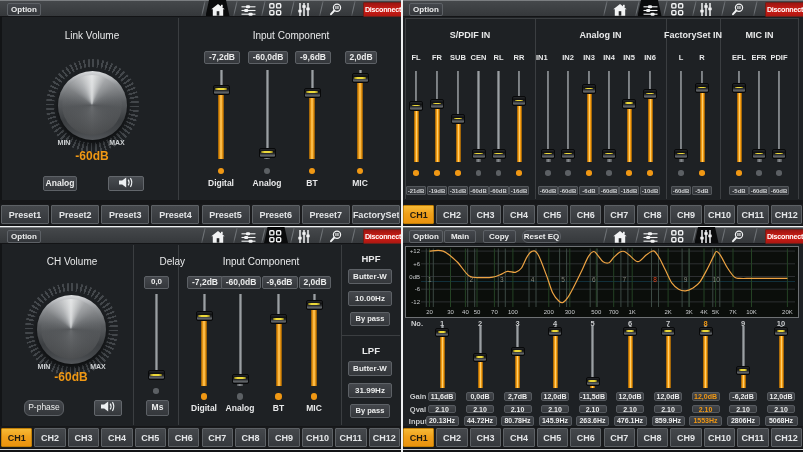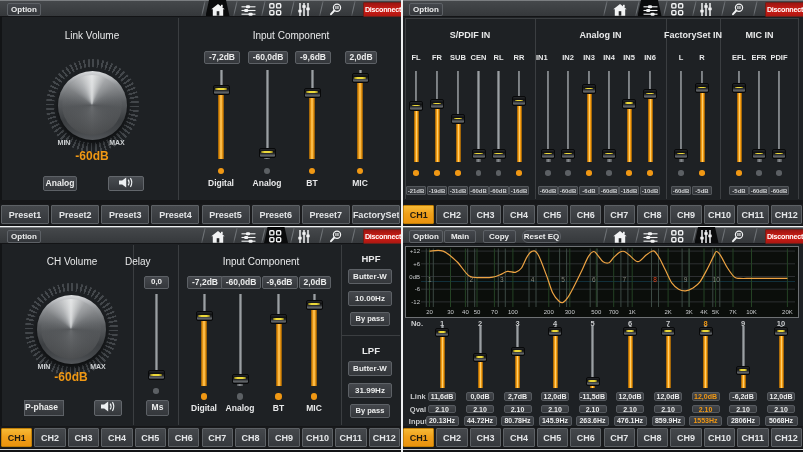--- a/index.html
+++ b/index.html
@@ -401,26 +401,26 @@
       <div style="position:absolute;left:178px;top:18px;width:1px;height:180px;background:#3b3e41"></div>
       <div style="position:absolute;left:341px;top:18px;width:1px;height:180px;background:#3b3e41"></div>
       <div style="position:absolute;left:22.0px;top:30px;width:100px;text-align:center;color:#e8e9ea;font-size:10px;font-weight:normal;line-height:1">CH Volume</div>
       <div style="position:absolute;left:24.5px;top:55.5px;width:93px;height:93px;border-radius:50%;background:repeating-conic-gradient(#43474b 0deg 2.4deg,rgba(0,0,0,0) 2.4deg 6deg)"></div>
       <div style="position:absolute;left:33px;top:64px;width:76px;height:76px;border-radius:50%;background:#1e2124"></div>
       <div style="position:absolute;left:36.5px;top:67.5px;width:69px;height:69px;border-radius:50%;background:linear-gradient(180deg,#dcdee0 0%,#8f9295 20%,#595c5f 45%,#3c3f42 72%,#44474a 88%,#53565a 100%);box-shadow:0 4px 7px rgba(0,0,0,0.6)"></div>
       <div style="position:absolute;left:41px;top:72px;width:60px;height:60px;border-radius:50%;background:linear-gradient(180deg,rgba(255,255,255,0.30) 0%,rgba(255,255,255,0.02) 40%,rgba(0,0,0,0.30) 100%),conic-gradient(from 0deg,#d8dadb 0deg,#898c8f 28deg,#6e7174 55deg,#575a5d 95deg,#626568 135deg,#6e7174 180deg,#626568 225deg,#575a5d 265deg,#6e7174 305deg,#9fa2a5 335deg,#d8dadb 360deg)"></div>
       <div style="position:absolute;left:29.0px;top:135.5px;width:30px;text-align:center;color:#cdd0d2;font-size:7px;font-weight:bold;line-height:1">MIN</div>
       <div style="position:absolute;left:83.0px;top:135.5px;width:30px;text-align:center;color:#cdd0d2;font-size:7px;font-weight:bold;line-height:1">MAX</div>
       <div style="position:absolute;left:41.0px;top:144px;width:60px;text-align:center;color:#f09814;font-size:12px;font-weight:bold;line-height:1">-60dB</div>
-      <div style="position:absolute;left:24px;top:173px;width:38px;height:13.5px;background:linear-gradient(#44474c,#34373b);border:1px solid #5d6166;border-radius:0;color:#eceded;font-size:8.5px;line-height:13.5px;text-align:left;font-weight:bold">P-phase</div>
+      <div style="position:absolute;left:24px;top:173px;width:38px;height:13.5px;background:linear-gradient(#44474c,#34373b);border:1px solid #5d6166;border-radius:6px;color:#eceded;font-size:8.5px;line-height:13.5px;text-align:center;font-weight:normal">P-phase</div>
       <div style="position:absolute;left:94px;top:173px;width:26px;height:13.5px;background:linear-gradient(#484c51,#35383c);border:1px solid #63676c;border-radius:2px;text-align:center;line-height:10.5px"><svg width="17" height="11" viewBox="0 0 17 11" style="vertical-align:-1px">
           <path d="M1 3.4 L4.2 3.4 L8.2 0.4 L8.2 10.6 L4.2 7.6 L1 7.6 Z" fill="#eceff1"></path>
           <path d="M10.2 2.6 Q12 5.5 10.2 8.4 M12.4 1.2 Q15.2 5.5 12.4 9.8" stroke="#eceff1" stroke-width="1.2" fill="none"></path>
         </svg></div>
-      <div style="position:absolute;left:125.0px;top:30px;width:60px;text-align:left;color:#e8e9ea;font-size:10px;font-weight:normal;line-height:1">Delay</div>
+      <div style="position:absolute;left:125.0px;top:30px;width:60px;text-align:right;color:#e8e9ea;font-size:10px;font-weight:normal;line-height:1">Delay</div>
       <div style="position:absolute;left:144px;top:49px;width:23px;height:10.5px;background:linear-gradient(#44474c,#34373b);border:1px solid #5d6166;border-radius:2px;color:#eceded;font-size:8px;line-height:10.5px;text-align:center;font-weight:bold">0,0</div>
       <div style="position:absolute;left:154.5px;top:67px;width:3px;height:81px;background:linear-gradient(90deg,#54575a,#a2a7ab 45%,#54575a)"></div>
       <div style="position:absolute;left:154.0px;top:148px;width:4px;height:4px;background:linear-gradient(90deg,#4a4d50,#898d91 45%,#4a4d50)"></div>
       <div style="position:absolute;left:147.5px;top:143.0px;width:17px;height:10px;background:linear-gradient(180deg,#26282b 0%,#101112 30%,#26282a 55%,#606468 80%,#303234 100%);border:1px solid #08090a;border-radius:2px;box-sizing:border-box">
         <div style="position:absolute;left:13%;right:13%;top:32%;height:2px;background:linear-gradient(90deg,#8a7d1c,#ecd93a 30%,#ecd93a 70%,#8a7d1c);border-radius:1px"></div>
       </div>
       <div style="position:absolute;left:153.2px;top:161.2px;width:5.6px;height:5.6px;border-radius:50%;background:#5c6064"></div>
       <div style="position:absolute;left:146px;top:173px;width:21px;height:13.5px;background:linear-gradient(#44474c,#34373b);border:1px solid #5d6166;border-radius:2px;color:#eceded;font-size:8.5px;line-height:13.5px;text-align:center;font-weight:bold">Ms</div>
       <div style="position:absolute;left:196.0px;top:30px;width:130px;text-align:center;color:#e8e9ea;font-size:10px;font-weight:normal;line-height:1">Input Component</div>
       <div style="position:absolute;left:187.0px;top:49px;width:34px;height:10.5px;background:linear-gradient(#44474c,#34373b);border:1px solid #5d6166;border-radius:2px;color:#eceded;font-size:8.5px;line-height:10.5px;text-align:center;font-weight:bold">-7,2dB</div>
@@ -679,21 +679,21 @@
       <div style="position:absolute;left:338.5px;top:143.27px;width:5px;height:17.73px;background:linear-gradient(90deg,#8a5606,#f29b13 30%,#ffd06a 50%,#f29b13 70%,#7a4c06)"></div>
       <div style="position:absolute;left:334.0px;top:138.77px;width:14px;height:9px;background:linear-gradient(180deg,#26282b 0%,#101112 30%,#26282a 55%,#606468 80%,#303234 100%);border:1px solid #08090a;border-radius:2px;box-sizing:border-box">
         <div style="position:absolute;left:13%;right:13%;top:32%;height:1.8px;background:linear-gradient(90deg,#8a7d1c,#ecd93a 30%,#ecd93a 70%,#8a7d1c);border-radius:1px"></div>
       </div>
       <div style="position:absolute;left:369.0px;top:92.5px;width:20px;text-align:center;color:#c9cbcd;font-size:7.5px;font-weight:bold;line-height:1">10</div>
       <div style="position:absolute;left:377.5px;top:98.5px;width:3px;height:5.82px;background:linear-gradient(90deg,#54575a,#a2a7ab 45%,#54575a)"></div>
       <div style="position:absolute;left:376.5px;top:104.32px;width:5px;height:56.68px;background:linear-gradient(90deg,#8a5606,#f29b13 30%,#ffd06a 50%,#f29b13 70%,#7a4c06)"></div>
       <div style="position:absolute;left:372.0px;top:99.82px;width:14px;height:9px;background:linear-gradient(180deg,#26282b 0%,#101112 30%,#26282a 55%,#606468 80%,#303234 100%);border:1px solid #08090a;border-radius:2px;box-sizing:border-box">
         <div style="position:absolute;left:13%;right:13%;top:32%;height:1.8px;background:linear-gradient(90deg,#8a7d1c,#ecd93a 30%,#ecd93a 70%,#8a7d1c);border-radius:1px"></div>
       </div>
-      <div style="position:absolute;left:3.0px;top:166.0px;width:26px;text-align:center;color:#c9cbcd;font-size:7.5px;font-weight:bold;line-height:1">Link</div>
+      <div style="position:absolute;left:3.0px;top:166.0px;width:26px;text-align:center;color:#c9cbcd;font-size:7.5px;font-weight:bold;line-height:1">Gain</div>
       <div style="position:absolute;left:26.0px;top:164.75px;width:28px;height:9.5px;background:linear-gradient(#43464b,#35383c);border:1px solid #565a5f;border-radius:2px;color:#eceded;font-size:7px;font-weight:bold;text-align:center;line-height:8.5px;box-sizing:border-box">11,6dB</div>
       <div style="position:absolute;left:64.0px;top:164.75px;width:28px;height:9.5px;background:linear-gradient(#43464b,#35383c);border:1px solid #565a5f;border-radius:2px;color:#eceded;font-size:7px;font-weight:bold;text-align:center;line-height:8.5px;box-sizing:border-box">0,0dB</div>
       <div style="position:absolute;left:101.5px;top:164.75px;width:28px;height:9.5px;background:linear-gradient(#43464b,#35383c);border:1px solid #565a5f;border-radius:2px;color:#eceded;font-size:7px;font-weight:bold;text-align:center;line-height:8.5px;box-sizing:border-box">2,7dB</div>
       <div style="position:absolute;left:139.0px;top:164.75px;width:28px;height:9.5px;background:linear-gradient(#43464b,#35383c);border:1px solid #565a5f;border-radius:2px;color:#eceded;font-size:7px;font-weight:bold;text-align:center;line-height:8.5px;box-sizing:border-box">12,0dB</div>
       <div style="position:absolute;left:176.5px;top:164.75px;width:28px;height:9.5px;background:linear-gradient(#43464b,#35383c);border:1px solid #565a5f;border-radius:2px;color:#eceded;font-size:7px;font-weight:bold;text-align:center;line-height:8.5px;box-sizing:border-box">-11,5dB</div>
       <div style="position:absolute;left:214.0px;top:164.75px;width:28px;height:9.5px;background:linear-gradient(#43464b,#35383c);border:1px solid #565a5f;border-radius:2px;color:#eceded;font-size:7px;font-weight:bold;text-align:center;line-height:8.5px;box-sizing:border-box">12,0dB</div>
       <div style="position:absolute;left:252.0px;top:164.75px;width:28px;height:9.5px;background:linear-gradient(#43464b,#35383c);border:1px solid #565a5f;border-radius:2px;color:#eceded;font-size:7px;font-weight:bold;text-align:center;line-height:8.5px;box-sizing:border-box">12,0dB</div>
       <div style="position:absolute;left:289.5px;top:164.75px;width:28px;height:9.5px;background:linear-gradient(#43464b,#35383c);border:1px solid #565a5f;border-radius:2px;color:#f09814;font-size:7px;font-weight:bold;text-align:center;line-height:8.5px;box-sizing:border-box">12,0dB</div>
       <div style="position:absolute;left:327.0px;top:164.75px;width:28px;height:9.5px;background:linear-gradient(#43464b,#35383c);border:1px solid #565a5f;border-radius:2px;color:#eceded;font-size:7px;font-weight:bold;text-align:center;line-height:8.5px;box-sizing:border-box">-6,2dB</div>
       <div style="position:absolute;left:365.0px;top:164.75px;width:28px;height:9.5px;background:linear-gradient(#43464b,#35383c);border:1px solid #565a5f;border-radius:2px;color:#eceded;font-size:7px;font-weight:bold;text-align:center;line-height:8.5px;box-sizing:border-box">12,0dB</div>

